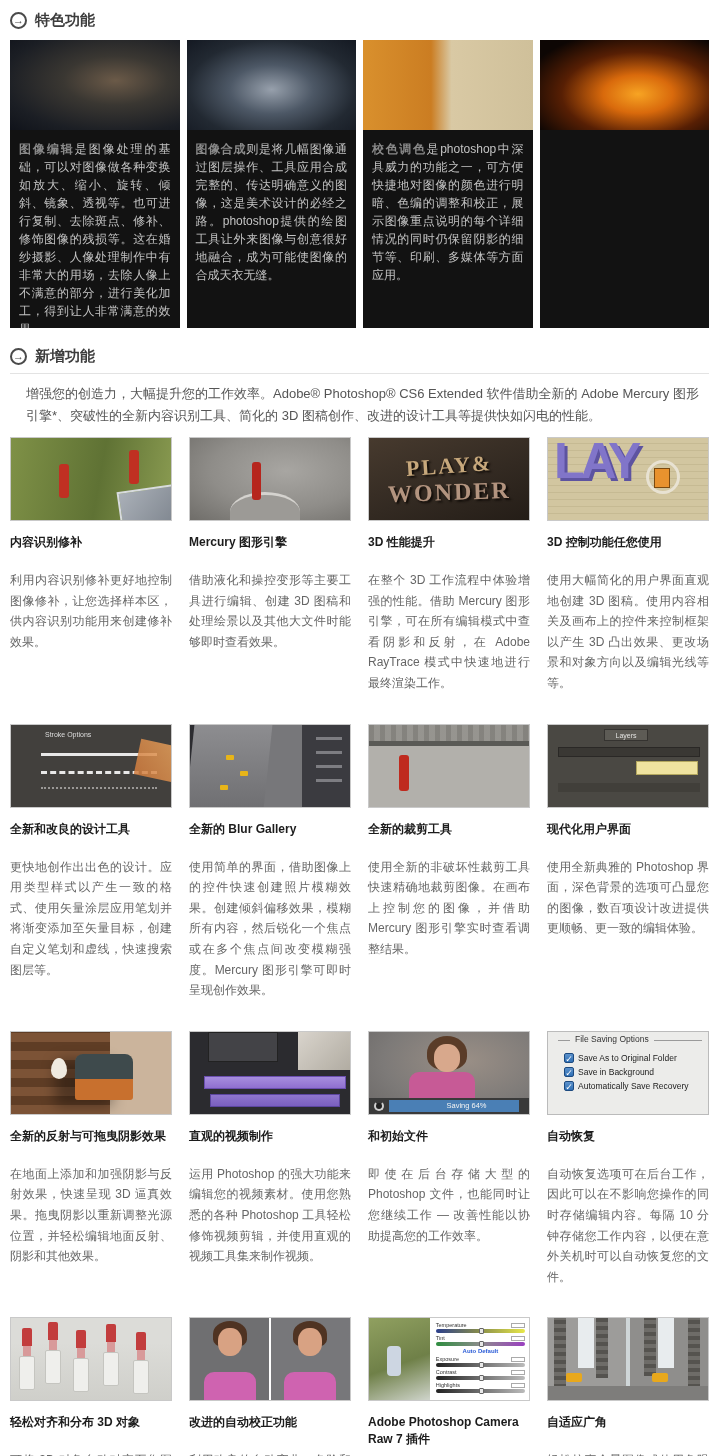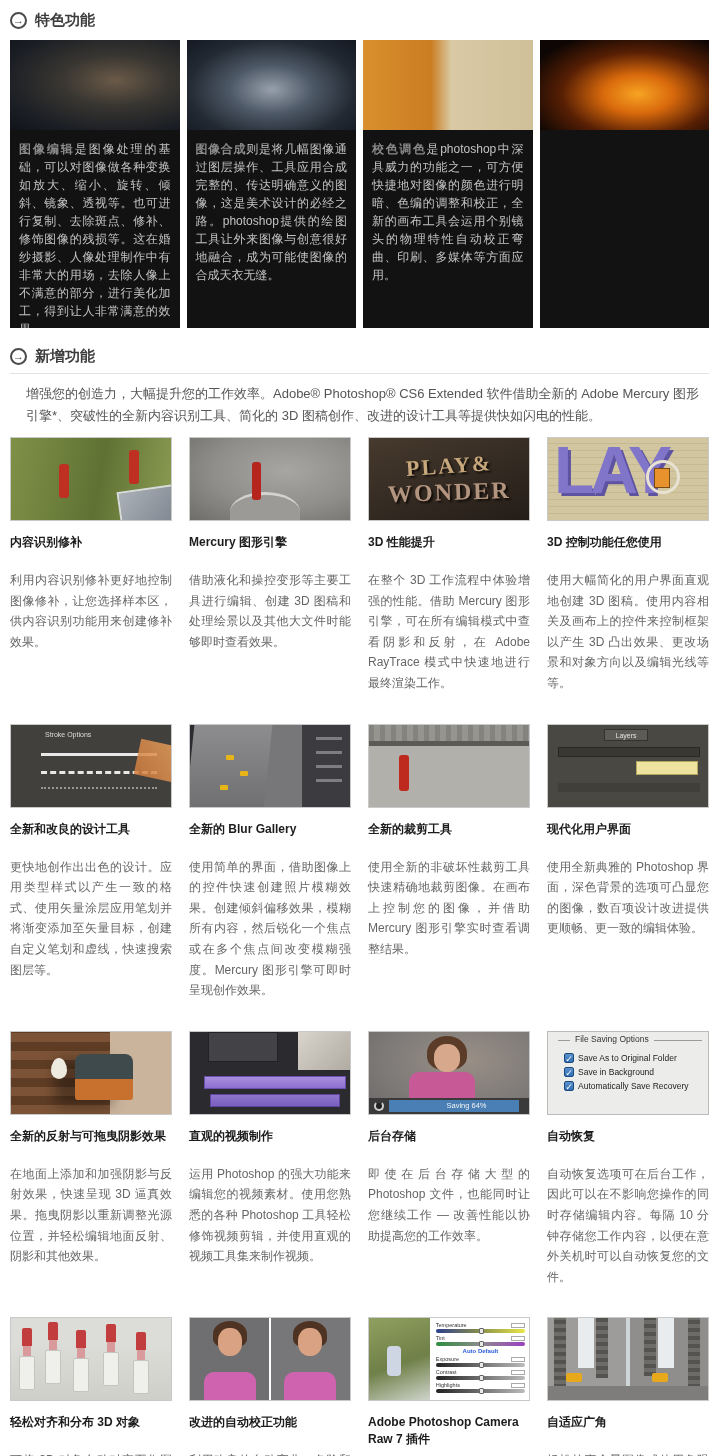--- a/index.html
+++ b/index.html
@@ -41,21 +41,21 @@
   .t1 .fig { width:10px; height:34px; background:#c03022; border-radius:3px; }
   .t1 .board { width:58px; height:40px; background:linear-gradient(135deg,#aab0b8,#7e858e); transform:rotate(-8deg); right:-6px; bottom:-8px; border:2px solid #d8dbde; }
   .t2 { background: radial-gradient(ellipse at 60% 40%, #a8a6a2 0%, #8f8d89 55%, #6f6d69 100%); }
   .t2 .fig { width:9px; height:38px; background:#b6251d; border-radius:3px; left:62px; top:24px; }
   .t2 .curve { width:70px; height:40px; border-radius:50% 50% 0 0; background:#9c9a96; border-top:3px solid #d5d3cf; left:40px; bottom:-12px; }
   .t3 { background: linear-gradient(160deg,#473a2e 0%,#332a22 55%,#241d17 100%); display:flex; flex-direction:column; align-items:center; justify-content:center; }
   .t3 .w1,.t3 .w2 { font-family:"Liberation Serif","DejaVu Serif",serif; font-weight:bold; color:#c7a87c; letter-spacing:2px; text-shadow:2px 2px 2px #120d09; }
   .t3 .w1 { font-size:22px; transform:rotate(-4deg); }
   .t3 .w2 { font-size:24px; transform:rotate(-2deg); color:#b3947f; }
   .t4 { background: repeating-linear-gradient(0deg,#d2c6a0 0 6px,#c6ba93 6px 7px), repeating-linear-gradient(90deg,transparent 0 6px,#c0b48d 6px 7px); }
-  .t4 .lay { font-size:66px; font-weight:bold; color:#8175c9; letter-spacing:-4px; left:6px; top:-6px; text-shadow:3px 3px 0 #5d53a0; }
+  .t4 .lay { font-size:50px; font-weight:bold; color:#8175c9; letter-spacing:-4px; left:6px; top:-6px; text-shadow:3px 3px 0 #5d53a0; }
   .t4 .dial { width:34px; height:34px; border:3px solid #e8e2d2; border-radius:50%; right:28px; top:22px; }
   .t4 .badge { width:16px; height:20px; background:#e8922e; border:1px solid #7a4a10; right:38px; top:30px; }
   .t5 { background:#42403d; }
   .t5 .ttl { color:#ddd; font-size:7px; left:34px; top:6px; }
   .t5 .solid { left:30px; right:14px; top:28px; height:3px; background:#e8e8e8; }
   .t5 .dash { left:30px; right:14px; top:46px; height:0; border-top:3px dashed #e8e8e8; }
   .t5 .panelline { left:30px; right:14px; top:62px; height:0; border-top:2px dotted #9a9896; }
   .t5 .corner { width:44px; height:36px; background:linear-gradient(45deg,#d07a3c,#e8a45e); right:-10px; top:18px; transform:rotate(12deg); opacity:.85; }
   .t6 { background: linear-gradient(90deg,#2c2c30 0 12%, #77777a 12% 70%, #3b3b40 70% 100%); }
   .t6 .street { left:18px; top:0; width:78px; height:84px; background:linear-gradient(180deg,#8d8d90 0%,#6f6f72 100%); transform:skewX(-6deg); }
@@ -132,21 +132,21 @@
     <div class="card">
       <div class="card-img ci1"></div>
       <div class="card-text"><span class="card-lead">图像编辑</span><span>是图像处理的基础，可以对图像做各种变换如放大、缩小、旋转、倾斜、镜象、透视等。也可进行复制、去除斑点、修补、修饰图像的残损等。这在婚纱摄影、人像处理制作中有非常大的用场，去除人像上不满意的部分，进行美化加工，得到让人非常满意的效果。</span></div>
     </div>
     <div class="card">
       <div class="card-img ci2"></div>
       <div class="card-text"><span class="card-lead">图像合成</span><span>则是将几幅图像通过图层操作、工具应用合成完整的、传达明确意义的图像，这是美术设计的必经之路。photoshop提供的绘图工具让外来图像与创意很好地融合，成为可能使图像的合成天衣无缝。</span></div>
     </div>
     <div class="card">
       <div class="card-img ci3"></div>
-      <div class="card-text"><span class="card-lead">校色调色</span><span>是photoshop中深具威力的功能之一，可方便快捷地对图像的颜色进行明暗、色编的调整和校正，全新的画布工具会运用个别镜头的物理特性自动校正弯曲、印刷、多媒体等方面应用。</span></div>
+      <div class="card-text"><span class="card-lead">校色调色</span><span>是photoshop中深具威力的功能之一，可方便快捷地对图像的颜色进行明暗、色编的调整和校正，展示图像重点说明的每个详细情况的同时仍保留阴影的细节等、印刷、多媒体等方面应用。</span></div>
     </div>
     <div class="card">
       <div class="card-img ci4"></div>
     </div>
   </div>
 
   <div style="margin-top:14px" class="section-header hdr-rule">
     <span class="arrow-icon">→</span>
     <span class="section-title">新增功能</span>
   </div>
@@ -265,21 +265,21 @@
     <div class="cell">
       <div class="thumb t11">
         <div class="abs hair"></div>
         <div class="abs face"></div>
         <div class="abs body"></div>
         <div class="abs savebar">
           <div class="spin"></div>
           <div class="prog">Saving 64%</div>
         </div>
       </div>
-      <div class="cell-title">后台存储</div>
+      <div class="cell-title">和初始文件</div>
       <div class="cell-desc">即使在后台存储大型的 Photoshop 文件，也能同时让您继续工作 — 改善性能以协助提高您的工作效率。</div>
     </div>
 
     <div class="cell">
       <div class="thumb t12">
         <div class="fieldset">
           <div class="legend">File Saving Options</div>
           <div class="opt">
               <span class="cb">✓</span>
               <span>Save As to Original Folder</span>

